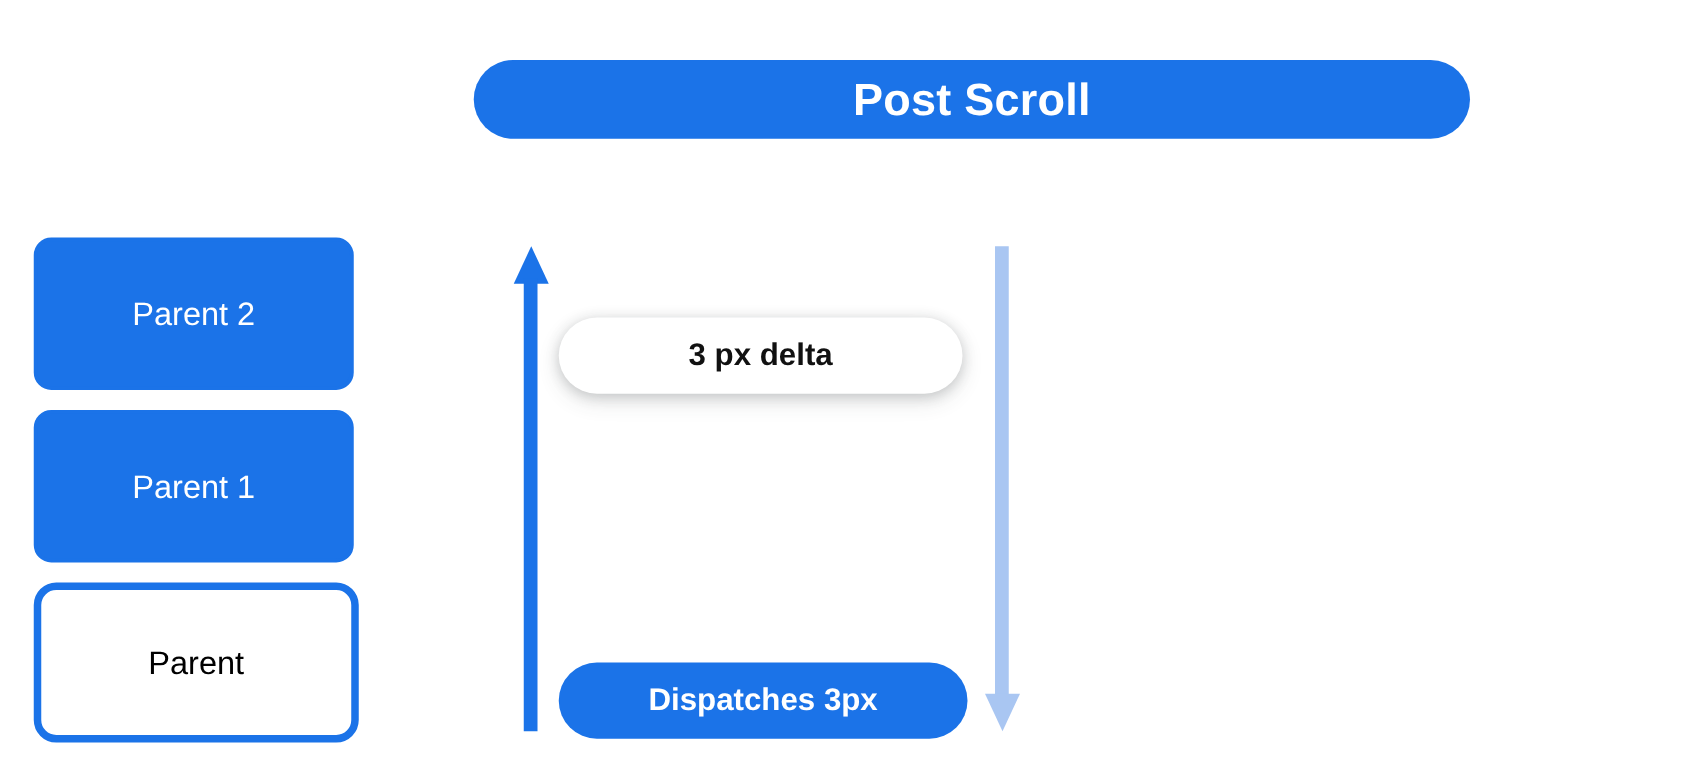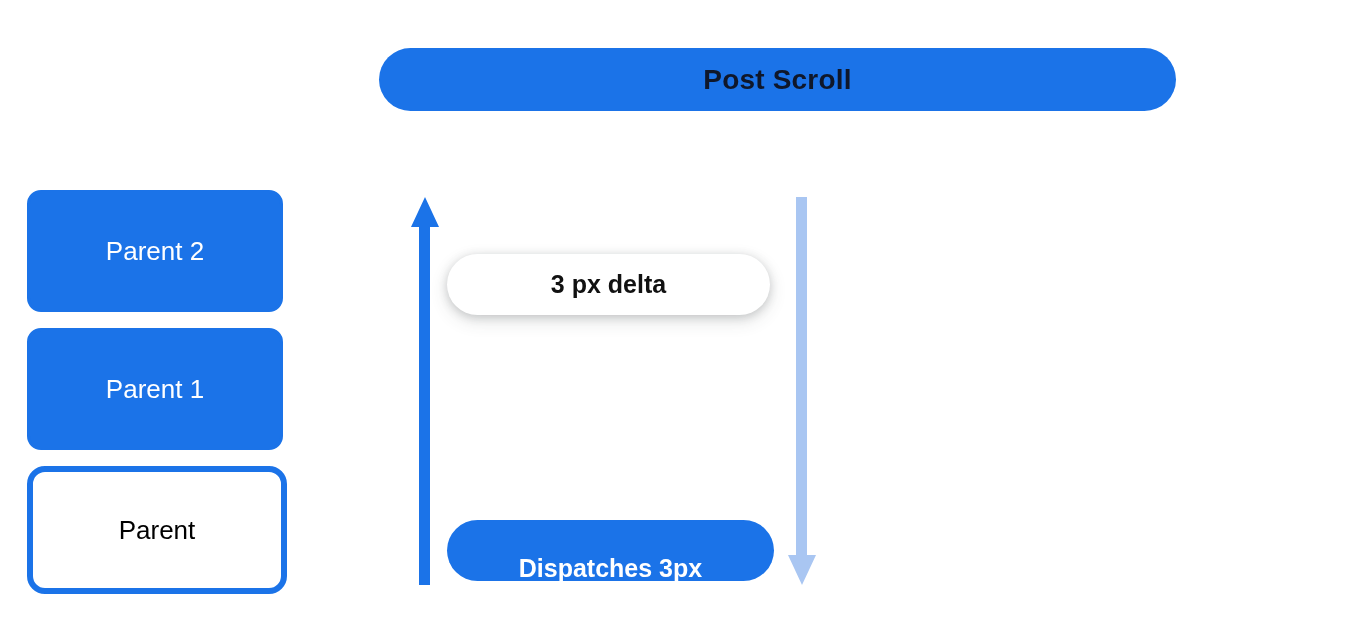--- a/index.html
+++ b/index.html
@@ -31,22 +31,22 @@
     top: 48px;
     width: 797px;
     height: 63px;
     background: #1b73e8;
     border-radius: 32px;
     display: flex;
     align-items: center;
     justify-content: center;
   }
   .title-banner-label {
-    color: #0f172a;
-    font-size: 28px;
+    color: #ffffff;
+    font-size: 36px;
     font-weight: bold;
     letter-spacing: 0.2px;
     line-height: 1;
     text-align: center;
   }
 
   
   .box-stack {
     position: absolute;
     left: 27px;
@@ -129,26 +129,25 @@
     background: #ffffff;
     box-shadow: 0 2px 10px rgba(60, 64, 67, 0.22),
                 0 6px 18px rgba(60, 64, 67, 0.14);
   }
   .pill-delta .pill-label {
     color: #111111;
   }
 
   .pill-dispatch {
     left: 447px;
-    top: 488px;
+    top: 498px;
     width: 327px;
     height: 61px;
     border-radius: 31px;
     background: #1b73e8;
-    align-items: flex-end;
   }
   .pill-dispatch .pill-label {
     color: #ffffff;
   }
 </style>
 </head>
 <body>
 
 <div class="stage">
 

